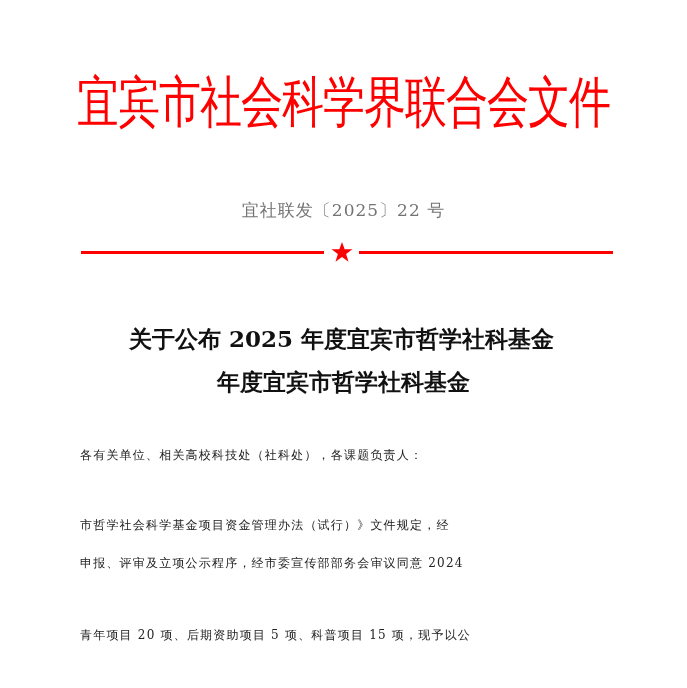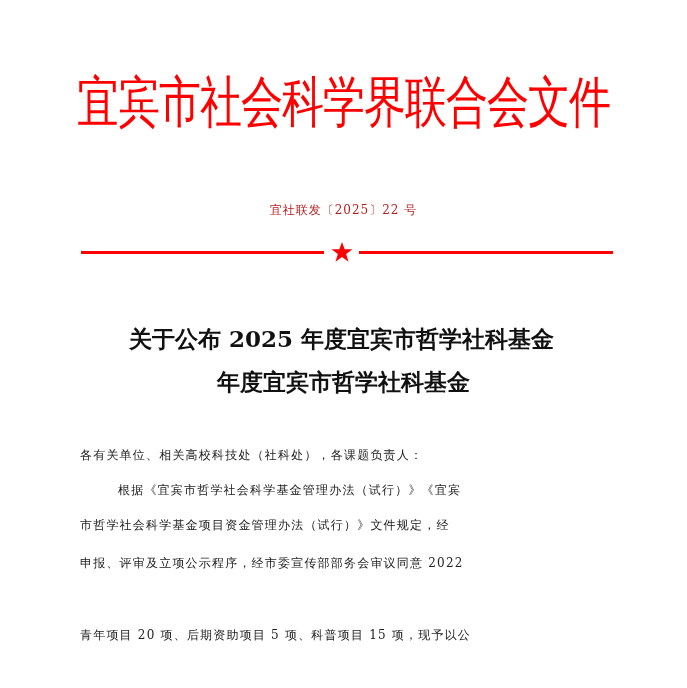--- a/index.html
+++ b/index.html
@@ -28,22 +28,22 @@
       letter-spacing: -1px;
       transform: scaleY(1.32);
       transform-origin: center top;
     }
     .doc-number {
       position: absolute;
       left: 0;
       top: 197px;
       width: 687px;
       text-align: center;
-      color: #b91c1c;
-      font-size: 12px;
+      color: #737373;
+      font-size: 17px;
       line-height: 26px;
       letter-spacing: 1px;
     }
     .divider {
       position: absolute;
       top: 250px;
       left: 81px;
       width: 532px;
       height: 12px;
     }
@@ -113,19 +113,18 @@
       <polygon points="12,1 14.9,9 23.4,9 16.5,14.2 19.1,22.5 12,17.4 4.9,22.5 7.5,14.2 0.6,9 9.1,9" fill="#ff0000"></polygon>
     </svg>
     <div class="line-right"></div>
   </div>
 
   <div class="notice-title line1">关于公布 2025 年度宜宾市哲学社科基金</div>
   <div class="notice-title line2">年度宜宾市哲学社科基金</div>
 
   <div class="body-text" style="top:438px; height:240px;">
     <div class="body-line" style="top:0px; left:4px;">各有关单位、相关高校科技处（社科处），各课题负责人：</div>
-    <div class="body-line" style="top:35px; left:42px;">根据《宜宾市哲学社会科学基金管理办法（试行）》《宜宾</div>
     <div class="body-line" style="top:70px; left:4px;">市哲学社会科学基金项目资金管理办法（试行）》文件规定，经</div>
-    <div class="body-line" style="top:108px; left:4px;">申报、评审及立项公示程序，经市委宣传部部务会审议同意 2022</div>
+    <div class="body-line" style="top:108px; left:4px;">申报、评审及立项公示程序，经市委宣传部部务会审议同意 2024</div>
     <div class="body-line" style="top:180px; left:4px;">青年项目 20 项、后期资助项目 5 项、科普项目 15 项，现予以公</div>
   </div>
 
 </div>
 
 </body></html>

